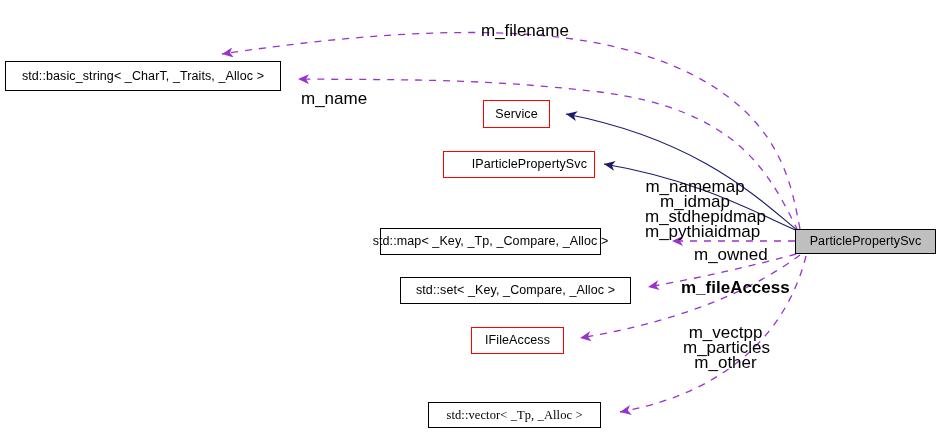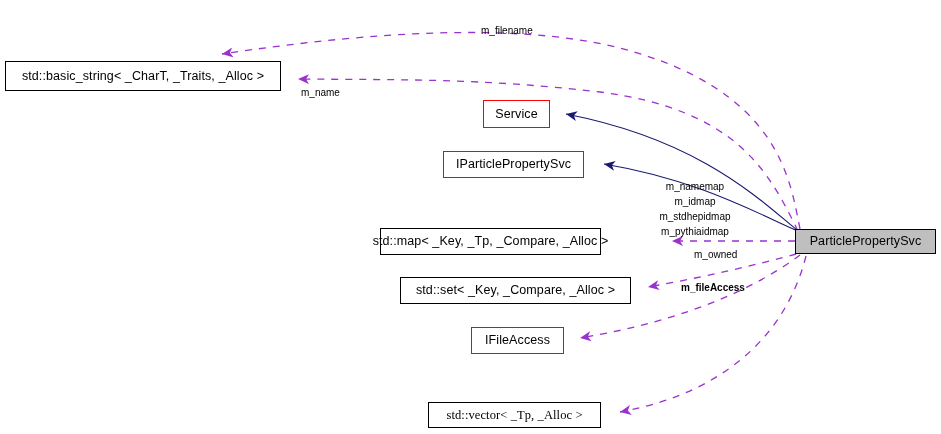--- a/index.html
+++ b/index.html
@@ -44,21 +44,21 @@
   .node.current {
     background: #bfbfbf;
     border-color: #000000;
   }
   .node-label {
     padding: 0 7px;
     letter-spacing: 0.1px;
   }
   .edge-label {
     position: absolute;
-    font-size: 10px;
+    font-size: 17px;
     color: #000000;
     white-space: nowrap;
     text-align: center;
     line-height: 15px;
     background: transparent;
   }
 </style>
 </head>
 <body>
 
@@ -92,21 +92,21 @@
   </svg>
 
   <div class="node" style="left:5px; top:61px; width:276px; height:30px;">
     <span class="node-label">std::basic_string&lt; _CharT, _Traits, _Alloc &gt;</span>
   </div>
 
   <div class="node red" style="left:483px; top:100px; width:67px; height:28px;">
     <span class="node-label">Service</span>
   </div>
 
-  <div class="node red" style="left:443px; top:151px; width:141px; height:27px;">
+  <div class="node red" style="left:443px; top:151px; width:152px; height:27px;justify-content:flex-end;">
     <span class="node-label">IParticlePropertySvc</span>
   </div>
 
   <div class="node" style="left:380px; top:228px; width:221px; height:27px;">
     <span class="node-label">std::map&lt; _Key, _Tp, _Compare, _Alloc &gt;</span>
   </div>
 
   <div class="node red" style="left:471px; top:327px; width:93px; height:27px;">
     <span class="node-label">IFileAccess</span>
   </div>
@@ -118,22 +118,23 @@
   <div class="node" style="left:428px; top:402px; width:173px; height:26px;font-family:Liberation Serif, serif;">
     <span class="node-label">std::vector&lt; _Tp, _Alloc &gt;</span>
   </div>
 
   <div class="node current" style="left:795px; top:229px; width:141px; height:25px;">
     <span class="node-label">ParticlePropertySvc</span>
   </div>
 
   <div class="edge-label" style="left:481px; top:23px;">m_filename</div>
 
-  <div class="edge-label" style="left:301px; top:85px;">m_name</div>
+  <div class="edge-label" style="left:301px; top:91px;">m_name</div>
 
   <div class="edge-label multiline" style="left:645px; top:179px; width:100px;">m_namemap<br>m_idmap<br>m_stdhepidmap<br>m_pythiaidmap</div>
 
   <div class="edge-label" style="left:694px; top:247px;">m_owned</div>
 
   <div class="edge-label" style="left:681px; top:280px;font-weight:bold;">m_fileAccess</div>
 
+  <div class="edge-label multiline" style="left:683px; top:325px; width:85px;">m_vectpp<br>m_particles<br>m_other</div>
 
 </div>
 
 </body></html>

